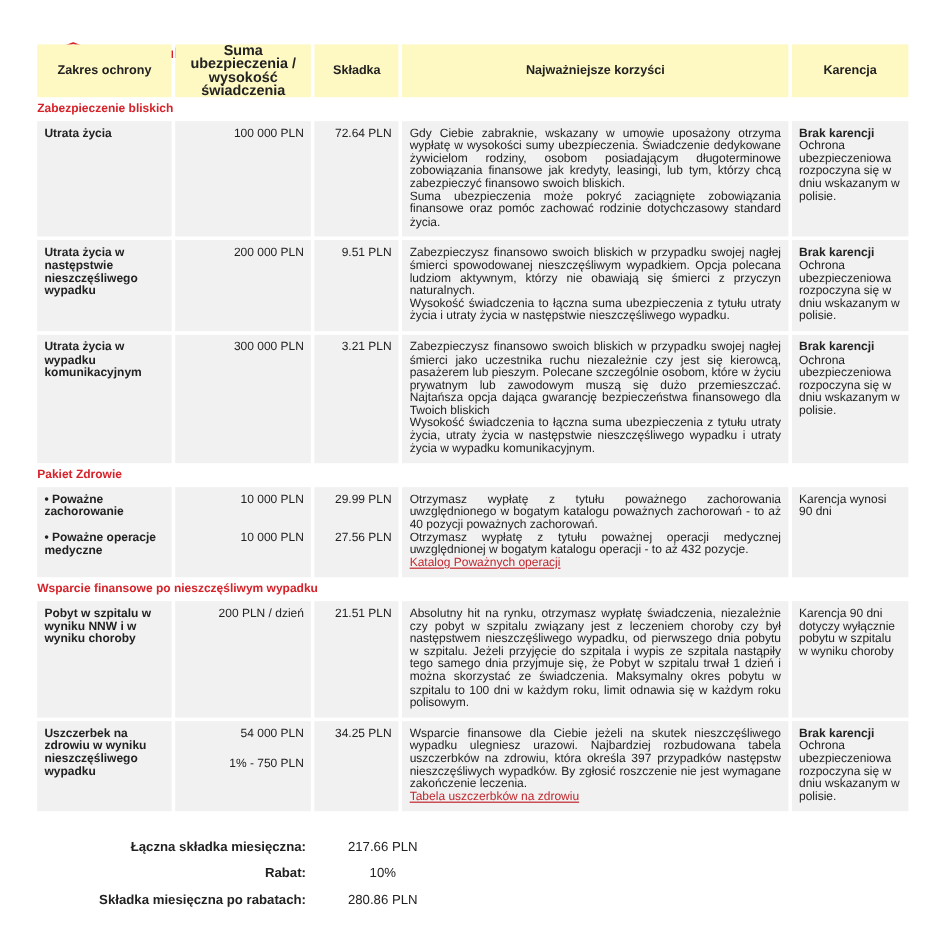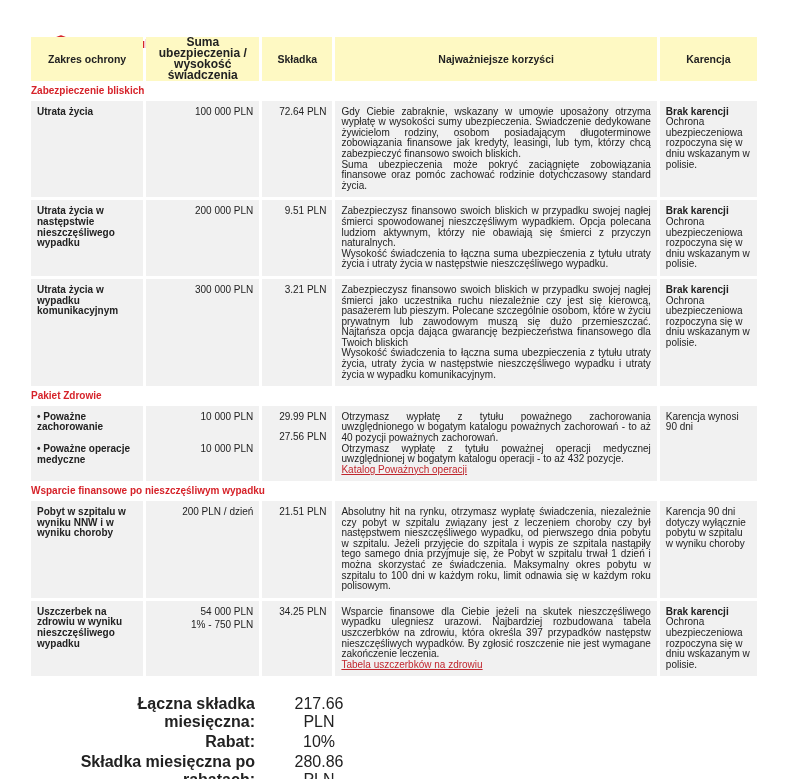--- a/index.html
+++ b/index.html
@@ -13,21 +13,21 @@
   table.main td { background:#f1f1f1; font-size:10px; vertical-align:top; padding:6px 6px 6px 6px; line-height:10.6px; }
   td.name { font-weight:bold; color:#222; }
   td.sum, td.prem { text-align:right; }
   td.benefit { text-align:justify; font-size:9.8px; line-height:10.5px; padding-left:9px; padding-right:10px; }
   td.karencja { font-size:9.8px; line-height:10.5px; }
   tr.section td { background:transparent; color:#d6232a; font-weight:bold; font-size:10px; padding:2px 0 1px 0; }
   .kb { font-weight:bold; display:block; }
   a.lnk { color:#c0262d; text-decoration:underline; }
   .bullet-name { display:block; }
   .sumtbl { position:absolute; left:60px; top:695px; border-collapse:collapse; }
-  .sumtbl td { font-size:16px; height:22px; padding:0; }
+  .sumtbl td { font-size:11px; height:22px; padding:0; }
   .sumtbl td.lbl { font-weight:bold; text-align:right; width:195px; padding-right:24px; }
   .sumtbl td.val { text-align:center; width:80px; }
 </style>
 </head>
 <body>
 
 <div class="header">
   <svg class="shield" viewBox="0 0 16 18">
     <path d="M8 1 L14.5 3.5 L14.5 8.5 C14.5 12.5 11.5 15.5 8 17 C4.5 15.5 1.5 12.5 1.5 8.5 L1.5 3.5 Z" fill="none" stroke="#d6232a" stroke-width="1.5" stroke-linejoin="round"></path>
     <path d="M5 9 L7.2 11.2 L11 7" fill="none" stroke="#d6232a" stroke-width="1.5" stroke-linecap="round" stroke-linejoin="round"></path>
@@ -103,21 +103,21 @@
       <td class="name">
         <span class="bullet-name">• Poważne zachorowanie</span>
         <span class="bullet-name" style="margin-top:11px">• Poważne operacje medyczne</span>
       </td>
       <td class="sum">
         <div>10 000 PLN</div>
         <div style="margin-top:22px">10 000 PLN</div>
       </td>
       <td class="prem">
         <div>29.99 PLN</div>
-        <div style="margin-top:10px">27.56 PLN</div>
+        <div style="margin-top:22px">27.56 PLN</div>
       </td>
       <td class="benefit">
         <div>Otrzymasz wypłatę z tytułu poważnego zachorowania uwzględnionego w bogatym katalogu poważnych zachorowań - to aż 40 pozycji poważnych zachorowań.</div>
         <div>Otrzymasz wypłatę z tytułu poważnej operacji medycznej uwzględnionej w bogatym katalogu operacji - to aż 432 pozycje.</div>
         <a class="lnk" href="#">Katalog Poważnych operacji</a>
       </td>
       <td class="karencja">
         <span>Karencja wynosi 90 dni</span>
       </td>
     </tr>
@@ -133,21 +133,21 @@
         <div>Absolutny hit na rynku, otrzymasz wypłatę świadczenia, niezależnie czy pobyt w szpitalu związany jest z leczeniem choroby czy był następstwem nieszczęśliwego wypadku, od pierwszego dnia pobytu w szpitalu. Jeżeli przyjęcie do szpitala i wypis ze szpitala nastąpiły tego samego dnia przyjmuje się, że Pobyt w szpitalu trwał 1 dzień i można skorzystać ze świadczenia. Maksymalny okres pobytu w szpitalu to 100 dni w każdym roku, limit odnawia się w każdym roku polisowym.</div>
       </td>
       <td class="karencja">
         <span>Karencja 90 dni dotyczy wyłącznie pobytu w szpitalu w wyniku choroby</span>
       </td>
     </tr>
     <tr>
       <td class="name">Uszczerbek na zdrowiu w wyniku nieszczęśliwego wypadku</td>
       <td class="sum">
         <div>54 000 PLN</div>
-        <div style="margin-top:3px">1% - 750 PLN</div>
+        <div style="margin-top:15px">1% - 750 PLN</div>
       </td>
       <td class="prem">34.25 PLN</td>
       <td class="benefit">
         <div>Wsparcie finansowe dla Ciebie jeżeli na skutek nieszczęśliwego wypadku ulegniesz urazowi. Najbardziej rozbudowana tabela uszczerbków na zdrowiu, która określa 397 przypadków następstw nieszczęśliwych wypadków. By zgłosić roszczenie nie jest wymagane zakończenie leczenia.</div>
         <a class="lnk" href="#">Tabela uszczerbków na zdrowiu</a>
       </td>
       <td class="karencja">
         <span class="kb">Brak karencji</span>
         <span>Ochrona ubezpieczeniowa rozpoczyna się w dniu wskazanym w polisie.</span>
       </td>

